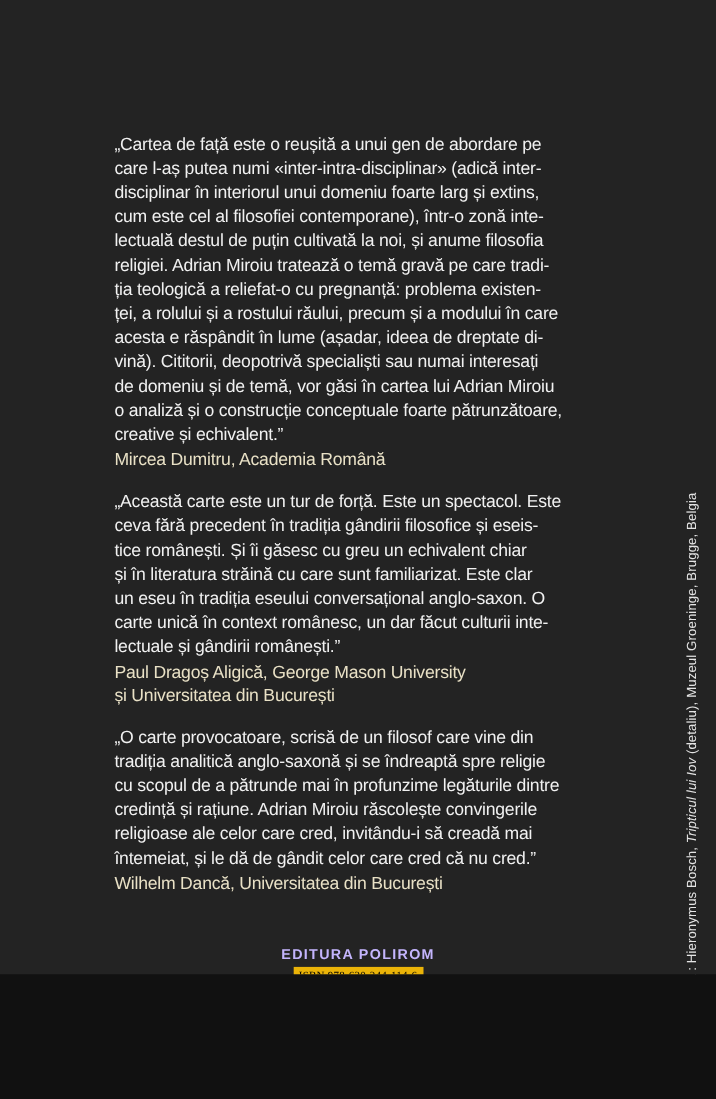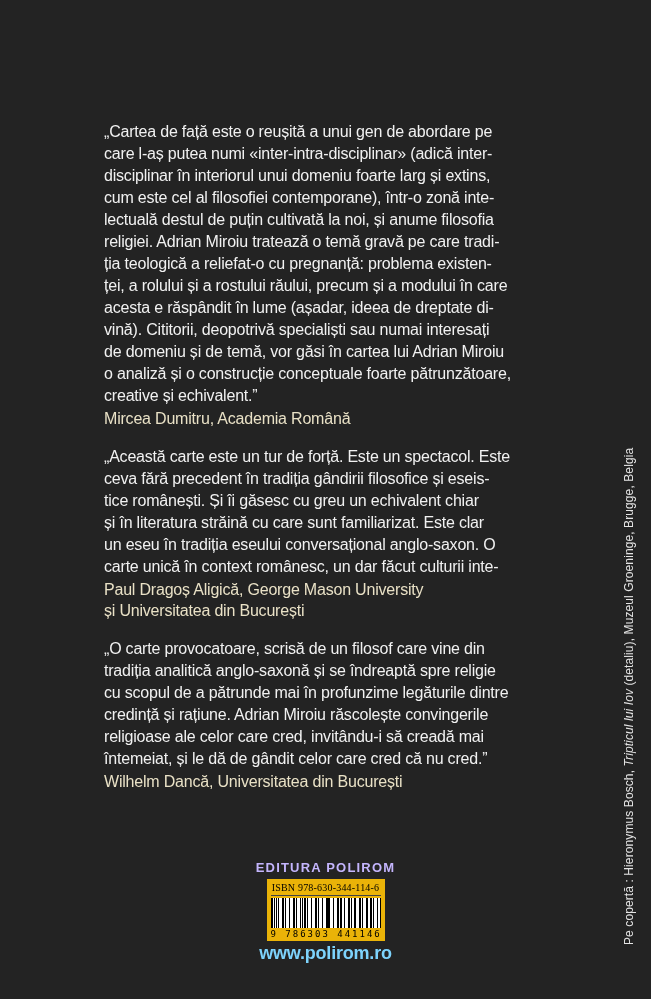--- a/index.html
+++ b/index.html
@@ -1,19 +1,19 @@
 <!DOCTYPE html>
 <html><head>
 <meta charset="utf-8">
 <style>
   html, body { margin: 0; padding: 0; background: #111; }
   .page {
     position: relative;
     width: 651px;
-    height: 999px;
+    height: 886px;
     background: #232323;
     overflow: hidden;
     font-family: "Liberation Sans", sans-serif;
     margin: 0 auto;
   }
   .quotes {
     position: absolute;
     left: 104px;
     top: 121px;
     width: 445px;
@@ -129,20 +129,21 @@
           <div class="attribution-line">Mircea Dumitru, Academia Română</div>
         </div>
       </div>
       <div class="quote-block">
         <div class="quote-line">„Această carte este un tur de forță. Este un spectacol. Este</div>
         <div class="quote-line">ceva fără precedent în tradiția gândirii filosofice și eseis-</div>
         <div class="quote-line">tice românești. Și îi găsesc cu greu un echivalent chiar</div>
         <div class="quote-line">și în literatura străină cu care sunt familiarizat. Este clar</div>
         <div class="quote-line">un eseu în tradiția eseului conversațional anglo-saxon. O</div>
         <div class="quote-line">carte unică în context românesc, un dar făcut culturii inte-</div>
+        <div class="quote-line">lectuale și gândirii românești.”</div>
         <div class="attribution">
           <div class="attribution-line">Paul Dragoș Aligică, George Mason University</div>
           <div class="attribution-line">și Universitatea din București</div>
         </div>
       </div>
       <div class="quote-block">
         <div class="quote-line">„O carte provocatoare, scrisă de un filosof care vine din</div>
         <div class="quote-line">tradiția analitică anglo-saxonă și se îndreaptă spre religie</div>
         <div class="quote-line">cu scopul de a pătrunde mai în profunzime legăturile dintre</div>
         <div class="quote-line">credință și rațiune. Adrian Miroiu răscolește convingerile</div>

